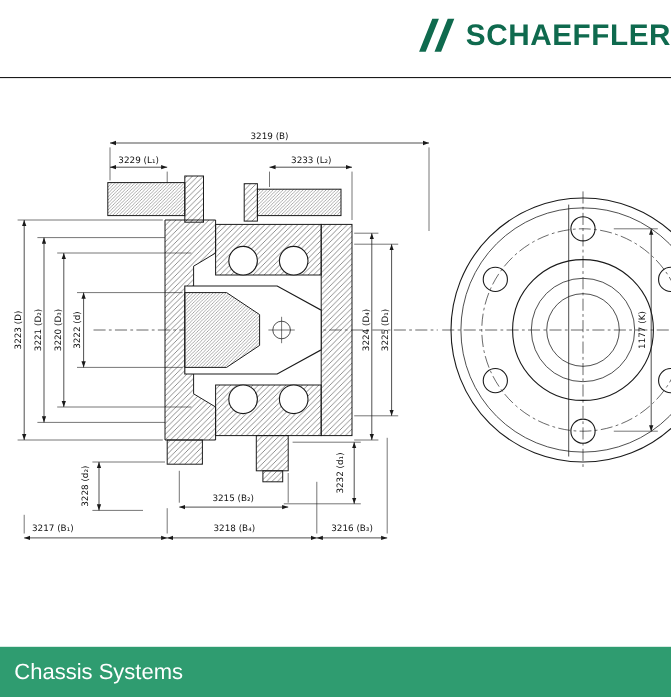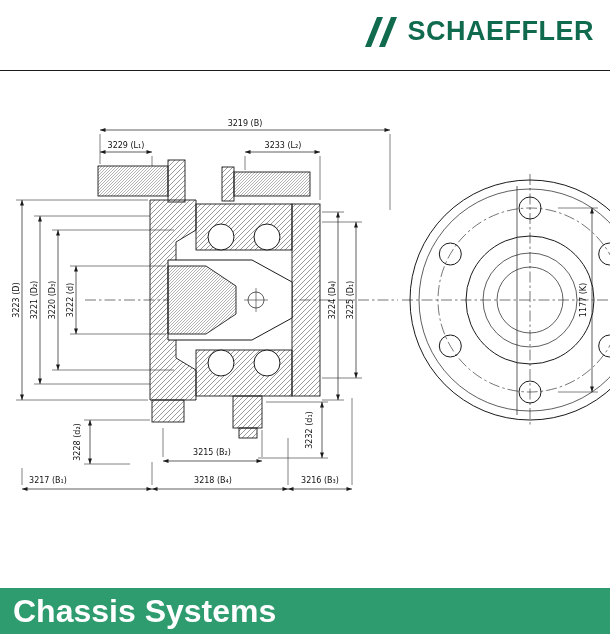--- a/index.html
+++ b/index.html
@@ -2,27 +2,27 @@
 <html><head>
 <meta charset="utf-8">
 <style>
   html,body { margin:0; padding:0; }
   body {
     width:610px; height:634px; position:relative; overflow:hidden;
     background:#ffffff; font-family:"Liberation Sans", sans-serif;
   }
   .header { position:absolute; top:0; left:0; width:610px; height:70px;
             border-bottom:1.5px solid #1a1a1a; background:#fff; }
-  .brand  { position:absolute; top:16px; right:16px; display:flex; align-items:flex-start; gap:10px; }
+  .brand  { position:absolute; top:16px; right:0; display:flex; align-items:center; gap:10px; }
   .brand-text { font-size:27px; font-weight:bold; color:#0f6a4e; letter-spacing:0.5px; }
   .logo-shape { fill:#0f6a4e; }
   .drawing { position:absolute; top:70px; left:0; }
   .footer { position:absolute; top:588px; left:0; width:610px; height:46px;
             background:#2f9c70; display:flex; align-items:center; }
-  .footer-text { color:#ffffff; font-size:32px; font-weight:bold; padding-left:13px; }
+  .footer-text { color:#ffffff; font-size:20px; font-weight:normal; padding-left:13px; }
 
   svg.tech text { font-family:"DejaVu Sans", sans-serif; font-size:8px; fill:#111; }
   .out  { fill:none; stroke:#1a1a1a; stroke-width:1; }
   .solid{ fill:#ffffff; stroke:#1a1a1a; stroke-width:1; }
   .hat  { fill:url(#hatch);  stroke:#1a1a1a; stroke-width:0.9; }
   .hat2 { fill:url(#hatch2); stroke:#1a1a1a; stroke-width:0.9; }
   .dim  { stroke:#1a1a1a; stroke-width:0.7; fill:none; }
   .ext  { stroke:#1a1a1a; stroke-width:0.55; fill:none; }
   .thin { stroke:#1a1a1a; stroke-width:0.7; fill:none; }
   .cl   { stroke:#1a1a1a; stroke-width:0.6; stroke-dasharray:11 3 2.5 3; fill:none; }

